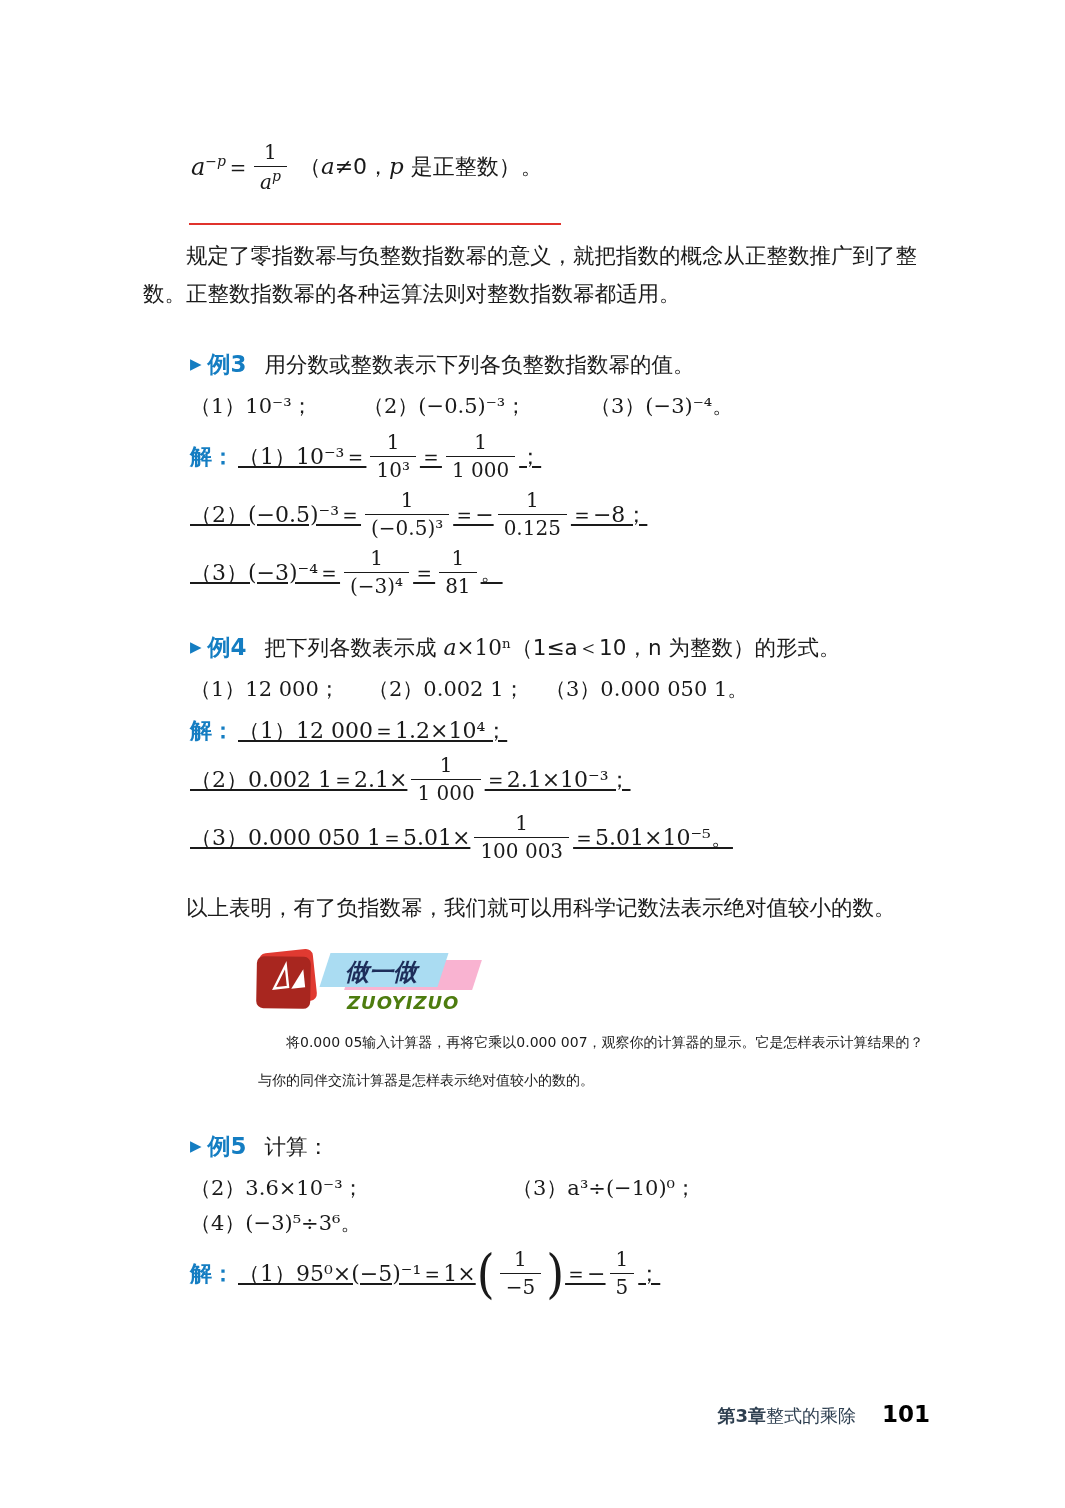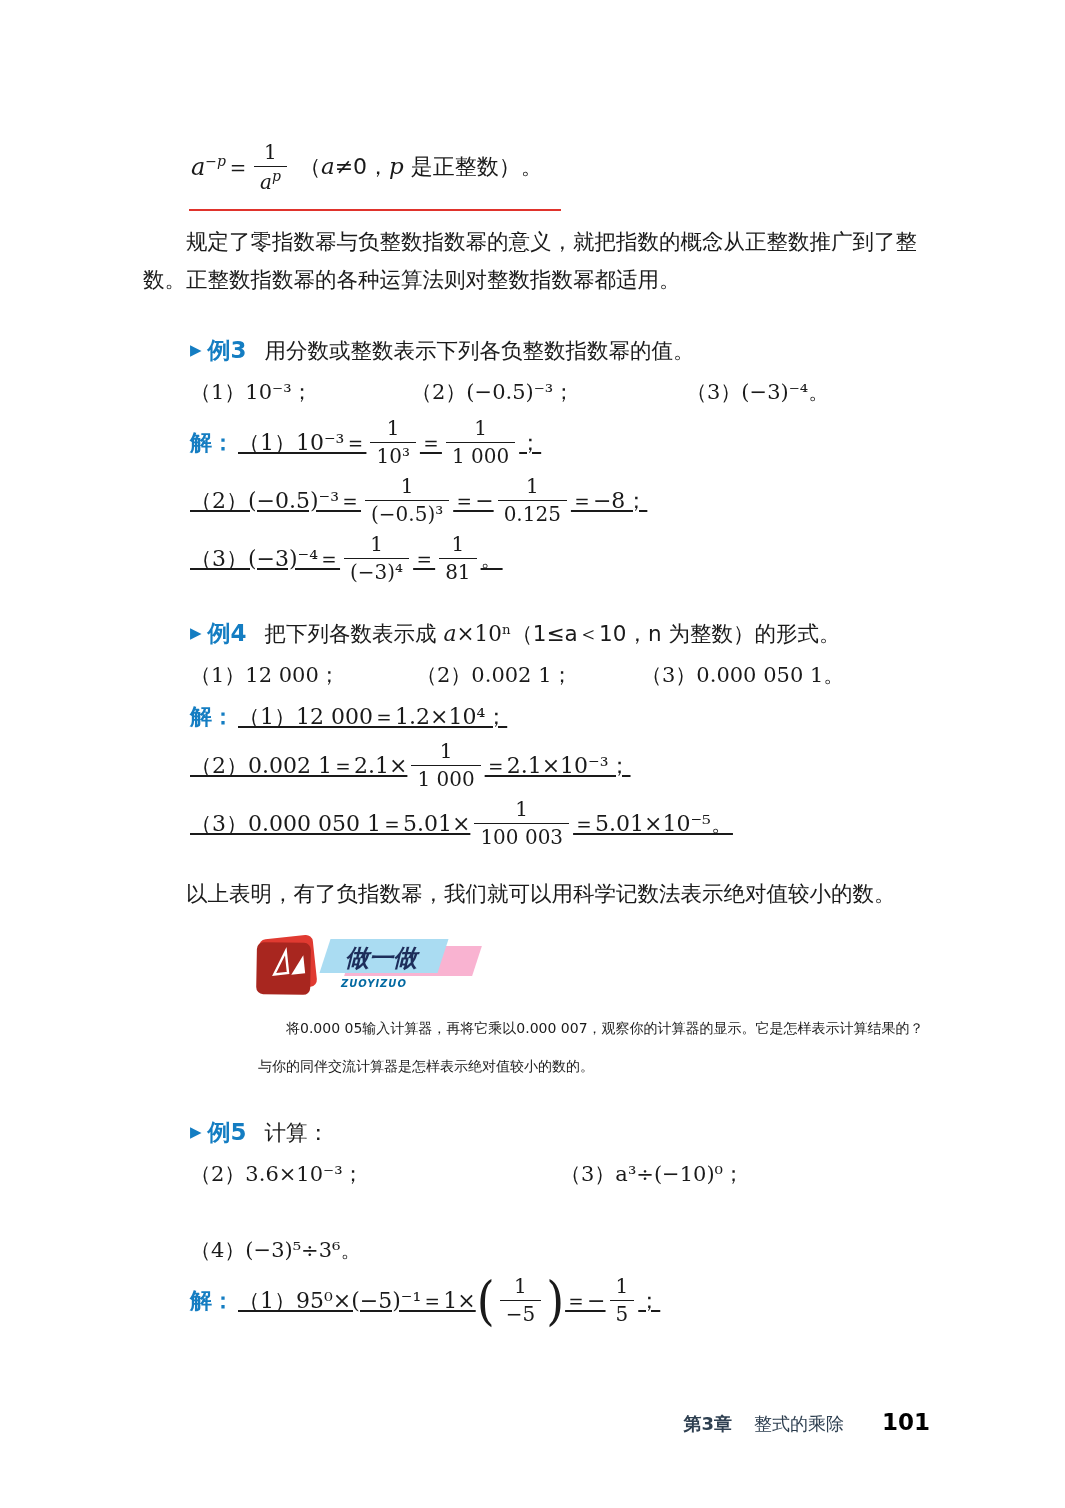--- a/index.html
+++ b/index.html
@@ -10,21 +10,21 @@
     position:relative; overflow:hidden;
     padding:140px 135px 0 143px;
   }
   .math { font-family:"DejaVu Serif","Liberation Serif",serif; }
   .var  { font-style:italic; font-family:"DejaVu Serif","Liberation Serif",serif; }
 
   
   .formula-top {
     display:inline-flex; align-items:center; margin-left:46px;
     font-size:24px; border-bottom:2.5px solid #e0332c;
-    padding:0 18px 14px 2px;
+    padding:0 18px 28px 2px;
   }
   .formula-top sup { font-size:14px; vertical-align:super; font-style:italic; }
   .formula-top .cn { font-size:22px; margin-left:8px; font-family:"DejaVu Sans",sans-serif; font-style:normal; }
   .formula-top .cn .var { font-size:23px; }
 
   .frac { display:inline-flex; flex-direction:column; align-items:center; vertical-align:middle; margin:0 4px; line-height:1.25; }
   .frac .num { padding:0 6px 1px; }
   .frac .den { border-top:1.5px solid #1a1a1a; padding:1px 6px 0; }
 
   .para { font-size:21.5px; line-height:38px; text-indent:2em; margin-top:12px; }
@@ -52,30 +52,30 @@
   .zbox { display:flex; align-items:flex-start; margin-left:118px; margin-top:24px; height:64px; }
   .zicon { position:relative; width:54px; height:52px; background:#e03a31; border-radius:7px;
            transform:rotate(-6deg); display:flex; align-items:center; justify-content:center; z-index:2; }
   .zicon::before { content:""; position:absolute; left:-5px; top:5px; width:54px; height:52px;
                    background:#a8261f; border-radius:7px; transform:rotate(7deg); z-index:-1; }
   .zbanner-col { margin-left:10px; margin-top:2px;font-style:italic; }
   .zbanner { position:relative; width:160px; height:36px; }
   .zbanner .pink { position:absolute; left:24px; top:7px; width:128px; height:30px; background:#f9b3d1; transform:skewX(-18deg); }
   .zbanner .blue { position:absolute; left:0; top:0; width:118px; height:34px; background:#aadcf2; transform:skewX(-18deg); }
   .zbanner .ztitle { position:absolute; left:20px; top:3px; font-size:24px; font-weight:700; color:#1d2d5a; }
-  .zsub { color:#0369a1; font-size:10px; letter-spacing:1px; margin:3px 0 0 16px; font-weight:700; }
+  .zsub { color:#4d7c0f; font-size:18px; letter-spacing:1px; margin:3px 0 0 22px; font-weight:700; }
   .ztext { margin-left:115px; width:678px; font-size:14px; line-height:38px; text-indent:2em; margin-top:8px; }
 
-  .footer { position:absolute; right:135px; bottom:72px; display:flex; align-items:baseline;gap:12px; }
+  .footer { position:absolute; right:135px; bottom:80px; display:flex; align-items:baseline; }
   .f-ch  { font-weight:700; font-size:18px; color:#2e3f50; }
-  .f-sec { font-size:18px; color:#2e3f50; margin-left:10px; }
+  .f-sec { font-size:18px; color:#2e3f50; }
   .f-num { font-size:23px; font-weight:700; color:#000; margin-left:26px;text-align:right; }
 
   .mt-ex3h { margin-top:36px; }
-  .mt-items { margin-top:12px;gap:48px; }
+  .mt-items { margin-top:12px; }
   .mt-sol1 { margin-top:10px; }
   .mt-sol { margin-top:4px; }
   .mt-ex4h { margin-top:32px; }
   .mt-para2 { margin-top:24px; text-indent:2em; }
   .mt-ex5h { margin-top:32px; }
 </style>
 </head>
 <body>
 
 <div class="page">

